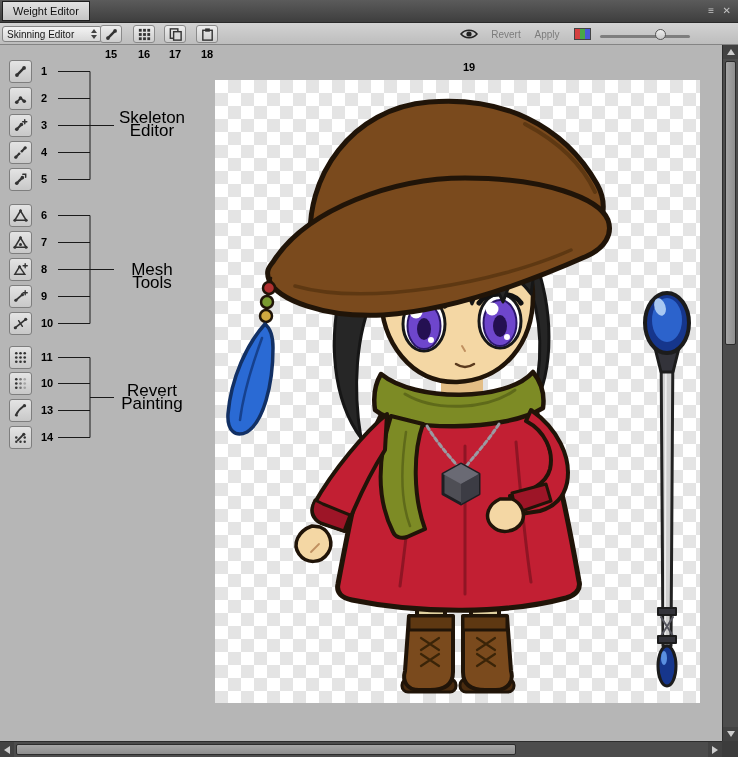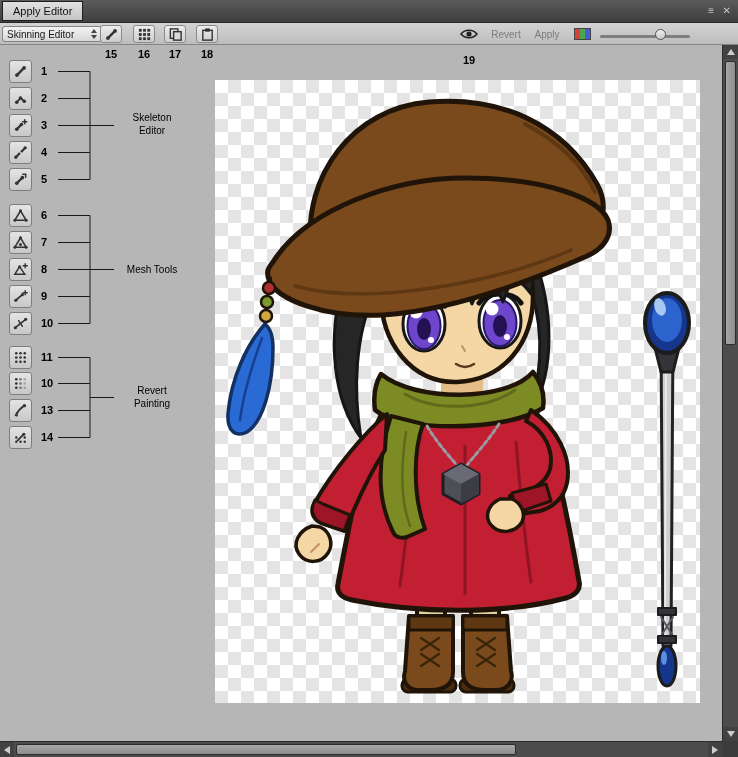--- a/index.html
+++ b/index.html
@@ -67,21 +67,21 @@
   }
   .tool-btn {
     position:absolute; left:9px; width:23px; height:23px;
     background:linear-gradient(#e4e4e4,#c8c8c8); border:1px solid #7e7e7e;
     border-radius:3px; box-sizing:border-box;
     display:flex; align-items:center; justify-content:center; padding:0;
   }
   .tool-num { position:absolute; left:41px; font-size:11px; font-weight:bold; color:#000; }
   .bracket-label {
     position:absolute; width:72px; text-align:center;
-    font-size:10px; color:#000; line-height:13px;
+    font-size:17px; color:#000; line-height:13px;
   }
   .bracket-svg { position:absolute; left:0; top:0; pointer-events:none; }
   
   .canvas {
     position:absolute; left:215px; top:35px; width:485px; height:623px;
     background-color:#ffffff;
     background-image:
       linear-gradient(45deg,#e4e4e4 25%,transparent 25%,transparent 75%,#e4e4e4 75%),
       linear-gradient(45deg,#e4e4e4 25%,transparent 25%,transparent 75%,#e4e4e4 75%);
     background-size:26px 26px; background-position:0 0,13px 13px;
@@ -104,21 +104,21 @@
   .dd-arrows { display:flex; flex-direction:column; gap:2px; }
   .dd-arrows span { width:0; height:0; border-left:3.5px solid transparent; border-right:3.5px solid transparent; }
   .dd-arrows .up { border-bottom:4px solid #444; }
   .dd-arrows .dn { border-top:4px solid #444; }
 </style>
 </head>
 <body>
 
 <div class="titlebar">
   <div class="title-tab">
-    <span>Apply Editor</span>
+    <span>Weight Editor</span>
   </div>
   <span class="win-glyph" style="right:24px">≡</span>
   <span class="win-glyph" style="right:7px">✕</span>
 </div>
 
 <div class="toolbar">
   <div class="dropdown">
     <span>Skinning Editor</span>
     <span class="dd-arrows">
         <span class="up"></span>
@@ -173,21 +173,21 @@
   <div class="slider-track"></div>
   <div class="slider-handle"></div>
 </div>
 
 <div class="main">
 
   <span class="ann-num" style="left:111px; top:3px">15</span>
   <span class="ann-num" style="left:144px; top:3px">16</span>
   <span class="ann-num" style="left:175px; top:3px">17</span>
   <span class="ann-num" style="left:207px; top:3px">18</span>
-  <span class="ann-num" style="left:469px; top:9px">19</span>
+  <span class="ann-num" style="left:469px; top:16px">19</span>
 
   <svg class="bracket-svg" width="722" height="696">
     <g stroke="#1a1a1a" stroke-width="1" fill="none">
       <path d="M58 26.5H90 M58 53.5H90 M58 80.5H90 M58 107.5H90 M58 134.5H90"></path>
       <path d="M90 26.5V134.5 M90 80.5H114"></path>
       <path d="M58 170.5H90 M58 197.5H90 M58 224.5H90 M58 251.5H90 M58 278.5H90"></path>
       <path d="M90 170.5V278.5 M90 224.5H114"></path>
       <path d="M58 312.5H90 M58 338.5H90 M58 365.5H90 M58 392.5H90"></path>
       <path d="M90 312.5V392.5 M90 352.5H114"></path>
     </g>

